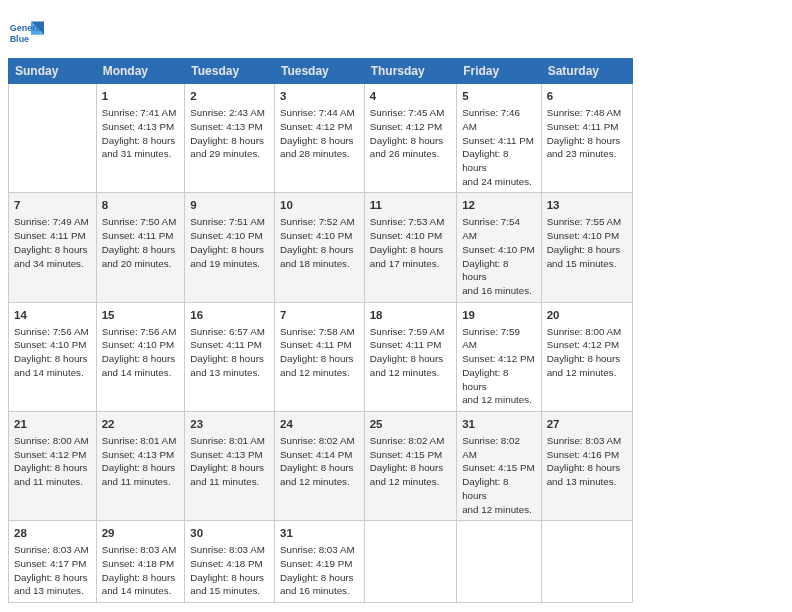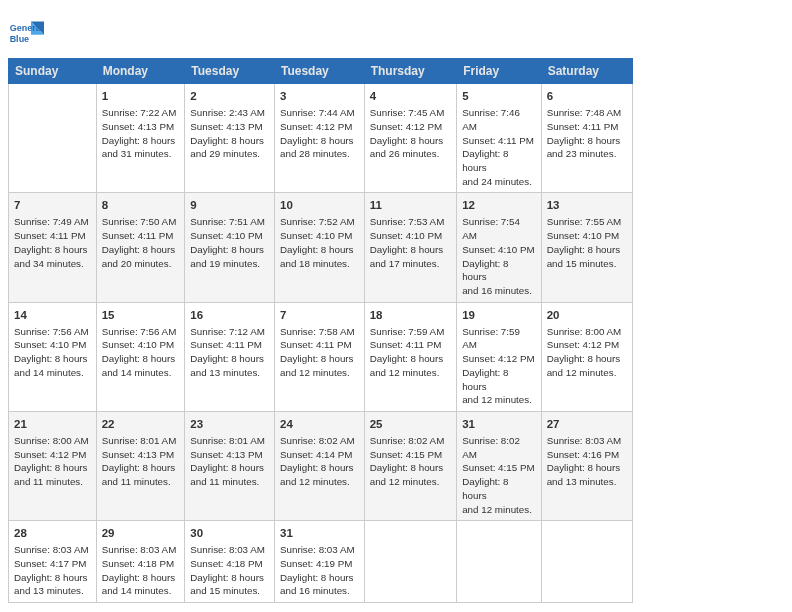--- a/index.html
+++ b/index.html
@@ -120,21 +120,21 @@
           <th>Thursday</th>
           <th>Friday</th>
           <th>Saturday</th>
         </tr>
     </thead>
     <tbody>
     <tr>
           <td class="empty-cell"></td>
           <td>
             <span class="day-num">1</span>
-            <span class="day-detail">Sunrise: 7:22 AM</span>
+            <span class="day-detail">Sunrise: 7:41 AM</span>
             <span class="day-detail">Sunset: 4:13 PM</span>
             <span class="day-detail">Daylight: 8 hours</span>
             <span class="day-detail">and 31 minutes.</span>
           </td>
           <td>
             <span class="day-num">2</span>
             <span class="day-detail">Sunrise: 2:43 AM</span>
             <span class="day-detail">Sunset: 4:13 PM</span>
             <span class="day-detail">Daylight: 8 hours</span>
             <span class="day-detail">and 29 minutes.</span>
@@ -229,21 +229,21 @@
           </td>
           <td>
             <span class="day-num">15</span>
             <span class="day-detail">Sunrise: 7:56 AM</span>
             <span class="day-detail">Sunset: 4:10 PM</span>
             <span class="day-detail">Daylight: 8 hours</span>
             <span class="day-detail">and 14 minutes.</span>
           </td>
           <td>
             <span class="day-num">16</span>
-            <span class="day-detail">Sunrise: 7:12 AM</span>
+            <span class="day-detail">Sunrise: 6:57 AM</span>
             <span class="day-detail">Sunset: 4:11 PM</span>
             <span class="day-detail">Daylight: 8 hours</span>
             <span class="day-detail">and 13 minutes.</span>
           </td>
           <td>
             <span class="day-num">7</span>
             <span class="day-detail">Sunrise: 7:58 AM</span>
             <span class="day-detail">Sunset: 4:11 PM</span>
             <span class="day-detail">Daylight: 8 hours</span>
             <span class="day-detail">and 12 minutes.</span>

